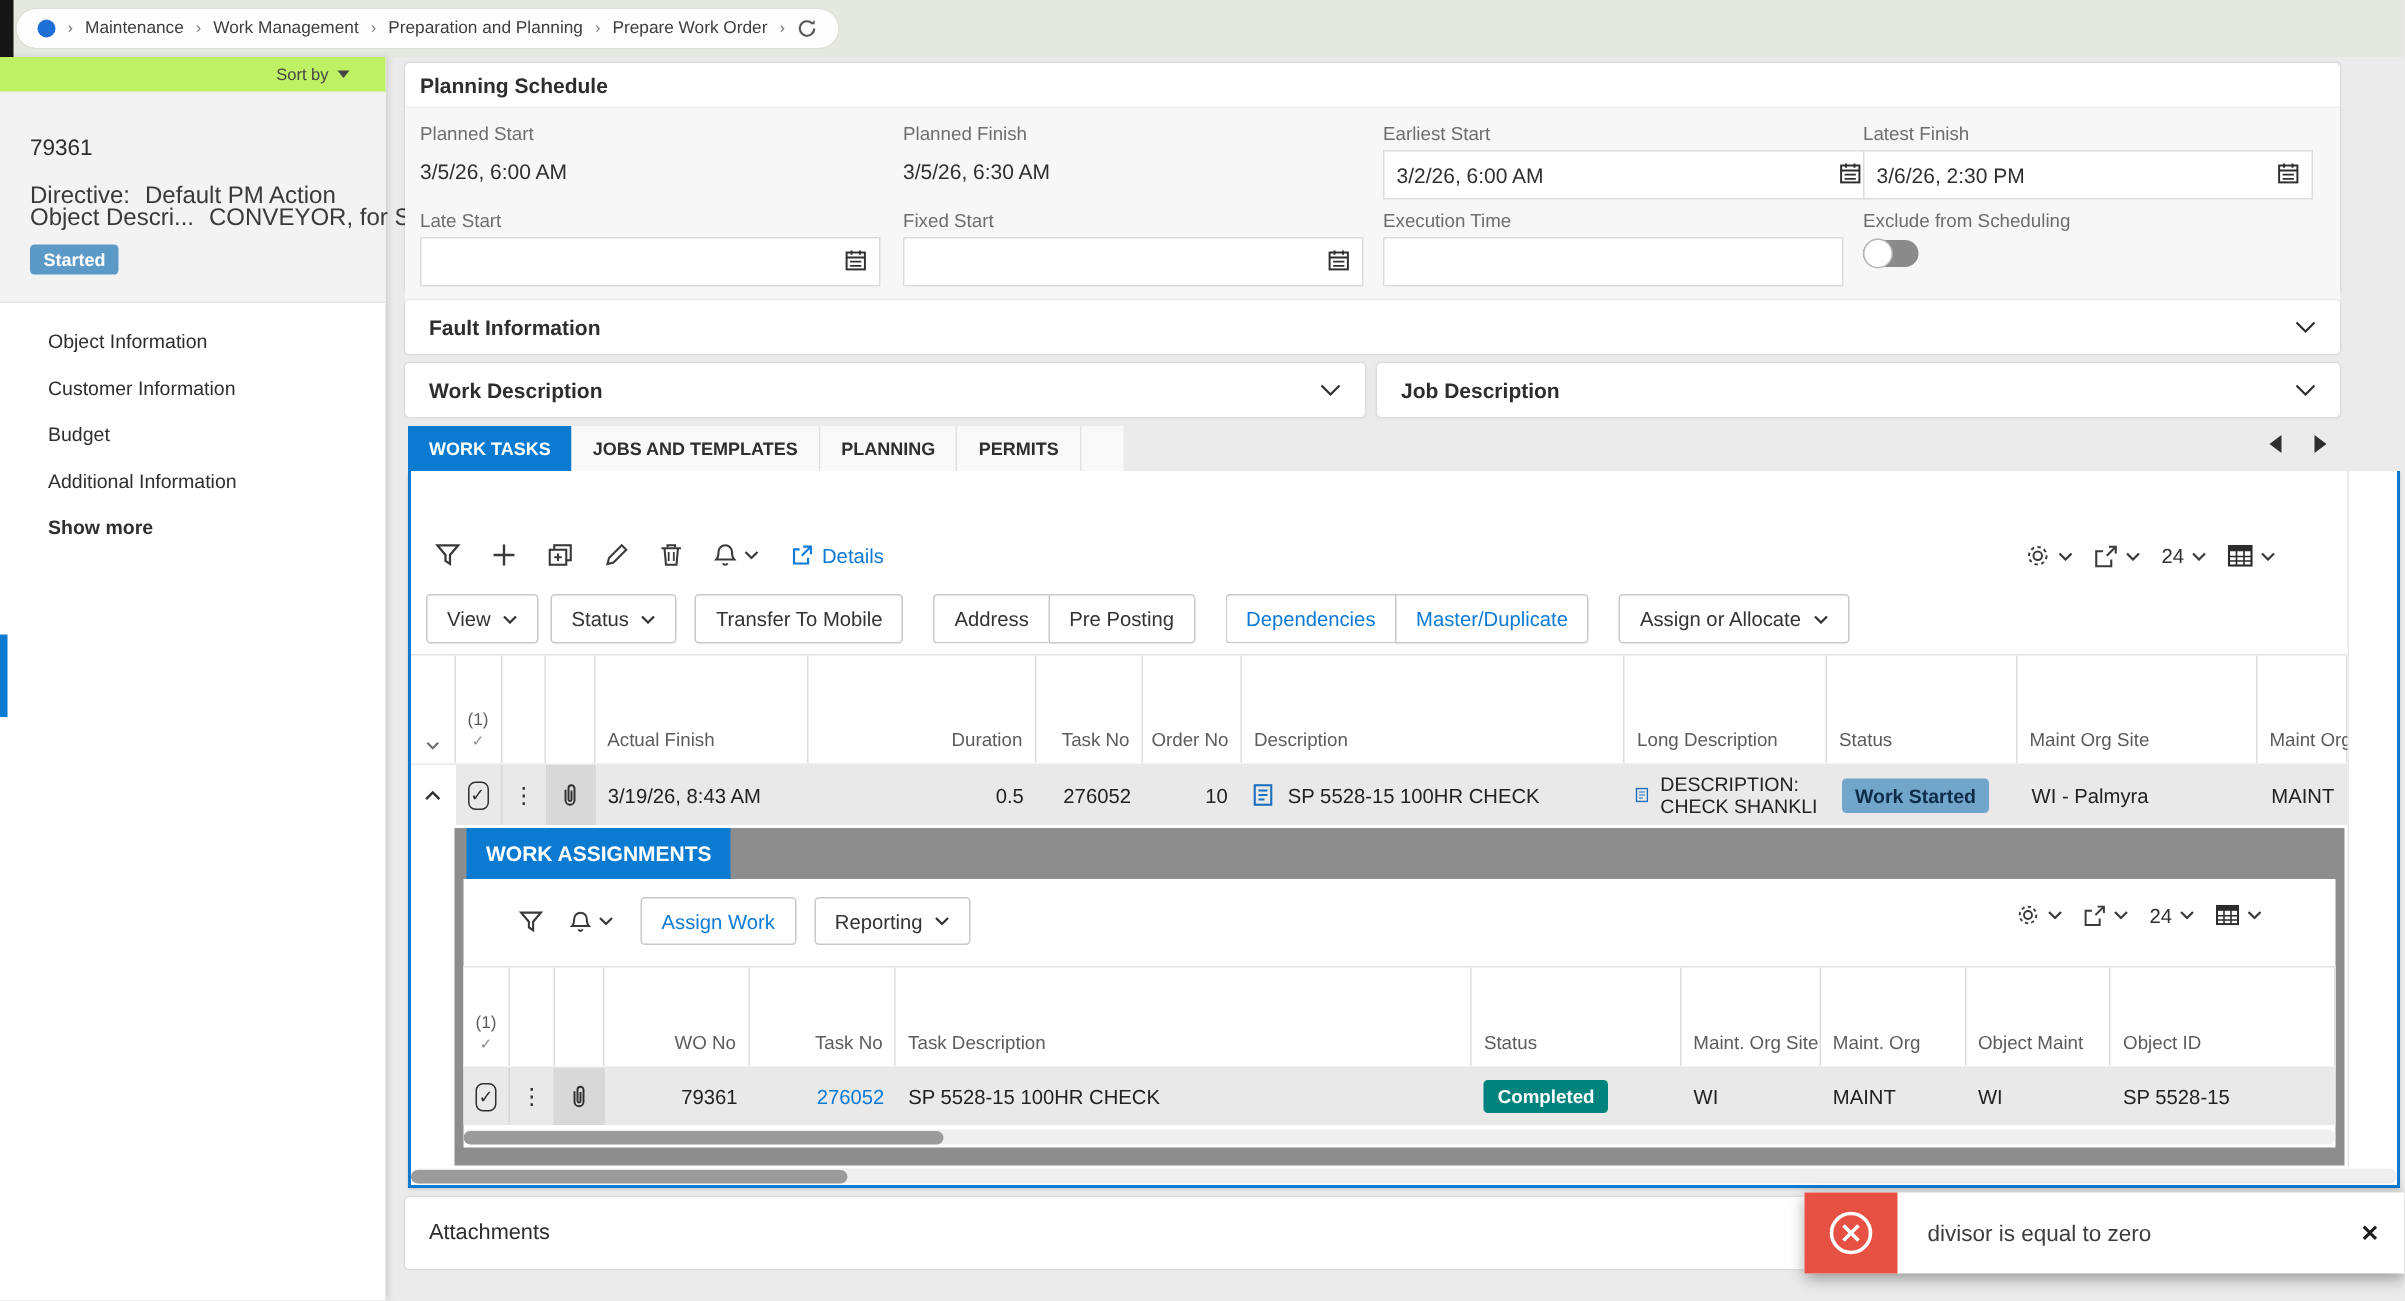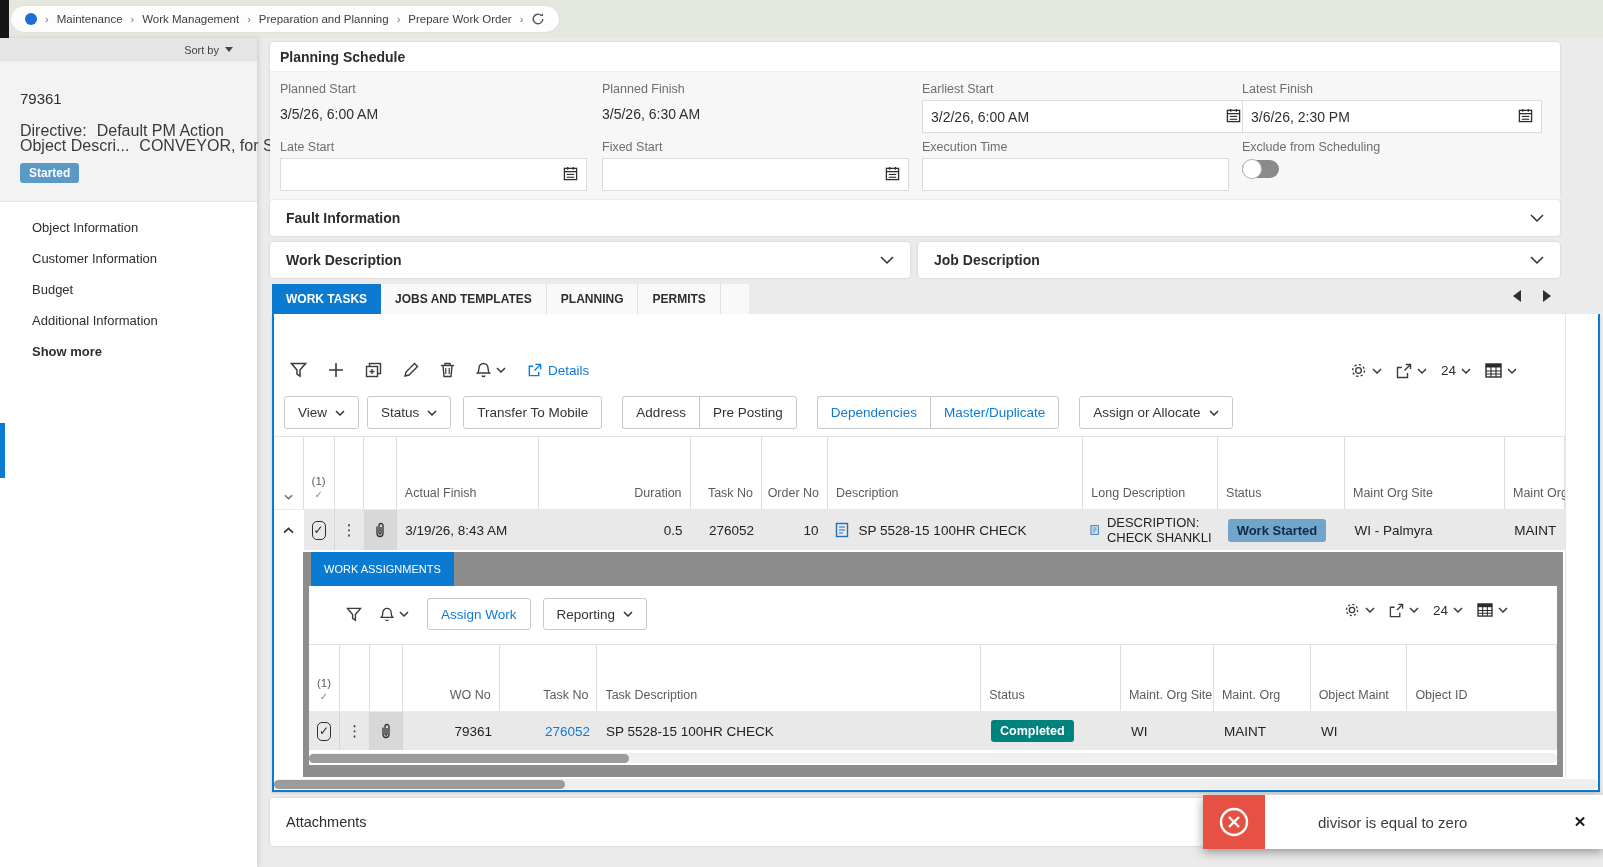--- a/index.html
+++ b/index.html
@@ -13,21 +13,21 @@
                 display:flex; align-items:center; padding:0 14px; gap:8px; box-shadow:0 0 1px rgba(0,0,0,.2); }
   .crumb-dot { width:12px; height:12px; border-radius:50%; background:#1d6fd6; }
   .crumb-sep { color:#777; font-size:11px; }
   .crumb-item { font-size:11.5px; color:#3d3d3d; text-decoration:none; cursor:pointer; }
   .icon-refresh svg { display:block; }
 
   
   .sidebar { position:absolute; left:0; top:38px; width:257px; height:829px; background:#ffffff;
              box-shadow:2px 0 4px rgba(0,0,0,.10); }
   .sortbar { height:24px; display:flex; justify-content:flex-end; align-items:center; padding-right:24px; gap:6px;
-             border-bottom:1px solid #ededed; background:#e5e5e5;}
+             border-bottom:1px solid #ededed; background:#bef264;}
   .sortbar-label { font-size:11px; color:#444; }
   .tri-down { width:0; height:0; border-left:4px solid transparent; border-right:4px solid transparent; border-top:5px solid #444; }
   .side-card { background:#f3f3f3; padding:28px 20px 18px 20px; border-bottom:1px solid #e4e4e4; }
   .side-id { font-size:15px; color:#2d2d2d; margin-bottom:16px; }
   .side-kv { font-size:16px; color:#3a3a3a; line-height:15px; display:flex; gap:10px; white-space:nowrap; }
   .side-kv .k { color:#3a3a3a; }
   .badge-started { display:inline-block; margin-top:10px; background:#5b99c7; color:#fff; font-size:12px; font-weight:bold;
                    padding:3px 9px; border-radius:3px; }
   .side-menu { padding:10px 12px; }
   .side-item { padding:8px 20px; font-size:13px; color:#2e2e2e; cursor:pointer; }
@@ -102,35 +102,35 @@
   .hdr-count { display:flex; flex-direction:column; align-items:center; gap:2px; font-size:11.5px; color:#5c5c5c; }
   .hdr-check { font-size:10px; color:#8a8a8a; }
   .doc-ic, .clip-ic { display:block; }
   .link-blue { color:#0d7ad6; }
   .longdesc { line-height:15px; font-size:13px; }
   .badge-work-started { background:#72a5ca; color:#0e2c49; font-size:13px; font-weight:bold; padding:4px 9px; border-radius:3px; }
   .badge-completed { background:#00827d; color:#fff; font-size:12.5px; font-weight:bold; padding:4px 9px; border-radius:3px; }
 
   
   .sub-panel { position:absolute; left:303px; top:552px; width:1260px; height:225px; background:#8d8d8d; }
-  .sub-tab { position:absolute; left:8px; top:0; height:34px; background:#0b7ad1; color:#fff; font-size:11px;
-             font-weight:normal; display:flex; align-items:center; padding:0 13px; }
+  .sub-tab { position:absolute; left:8px; top:0; height:34px; background:#0b7ad1; color:#fff; font-size:14px;
+             font-weight:bold; display:flex; align-items:center; padding:0 13px; }
   .sub-inner { position:absolute; left:6px; top:34px; width:1248px; height:179px; background:#fff; }
 
   
   .hscroll { position:absolute; background:#efefef; border-radius:5px; }
   .hthumb { position:absolute; height:9px; background:#9b9b9b; border-radius:5px; cursor:grab; }
 
   
   .attach-panel { position:absolute; left:270px; top:798px; width:1290px; height:48px; background:#fff; border-radius:3px;
                   box-shadow:0 0 2px rgba(0,0,0,.18); }
 
   
   .toast { position:absolute; left:1203px; top:795px; width:400px; height:54px; background:#fff; display:flex;
-           box-shadow:0 3px 10px rgba(0,0,0,.38); z-index:50;gap:33px; }
+           box-shadow:0 3px 10px rgba(0,0,0,.38); z-index:50; }
   .toast-red { width:62px; background:#e65143; display:flex; align-items:center; justify-content:center; }
   .toast-msg { flex:1; display:flex; align-items:center; padding-left:20px; font-size:15px; color:#3c3c3c; }
   .toast-close { width:46px; display:flex; align-items:center; justify-content:center; font-size:15px; font-weight:bold;
                  color:#1c1c1c; cursor:pointer; }
 </style>
 </head>
 <body>
 
 <div class="topbar">
   <div class="topbar-dark"></div>
@@ -604,20 +604,21 @@
       </div>
       <div class="td right" style="width:97px;">79361</div>
       <div class="td right link-blue" style="width:98px;">276052</div>
       <div class="td" style="width:385px;">SP 5528-15 100HR CHECK</div>
       <div class="td" style="width:140px;">
         <span class="badge-completed">Completed</span>
       </div>
       <div class="td" style="width:93px;">WI</div>
       <div class="td" style="width:97px;">MAINT</div>
       <div class="td" style="width:97px;">WI</div>
+      <div class="td" style="width:150px;">SP 5528-15</div>
     </div>
 
     <div class="hscroll" style="left:0; top:167px; width:1248px; height:10px;">
       <div class="hthumb" style="left:0; top:0.5px; width:320px;"></div>
     </div>
   </div>
 </div>
 
 <div class="hscroll" style="left:274px; top:779px; width:1324px; height:10px;">
   <div class="hthumb" style="left:0; top:0.5px; width:291px;"></div>

